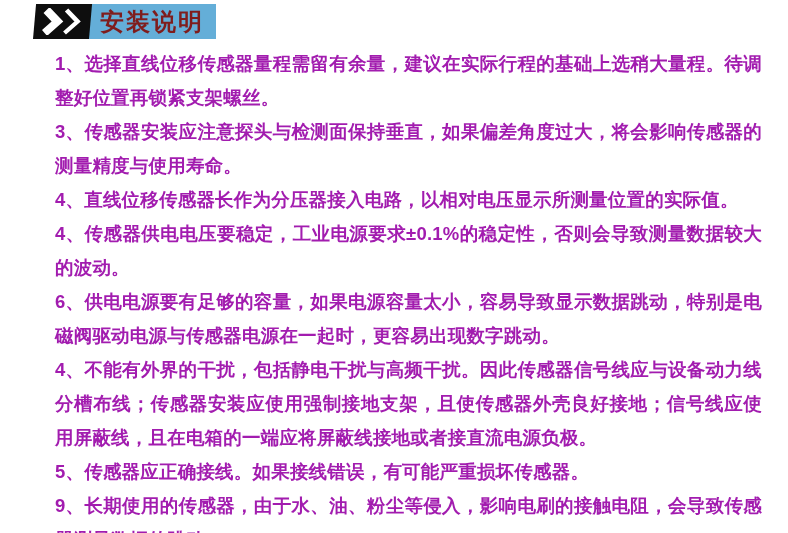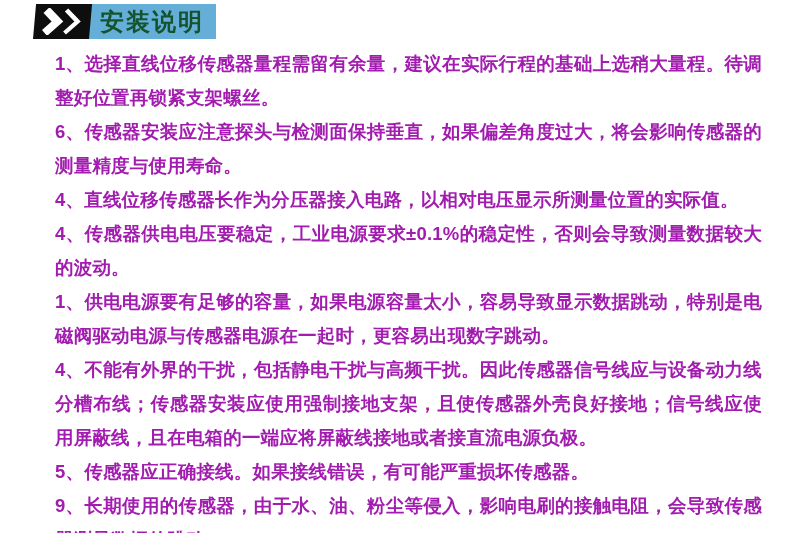--- a/index.html
+++ b/index.html
@@ -40,21 +40,21 @@
   }
   .title-box {
     height: 35px;
     background: #64aed8;
     display: flex;
     align-items: center;
     padding: 0 12px 0 14px;
     font-size: 24px;
     font-weight: 700;
     letter-spacing: 2px;
-    color: #14532d;
+    color: #7f1d1d;
     white-space: nowrap;
   }
   
   .content {
     position: absolute;
     top: 47px;
     left: 55px;
     width: 707px;
   }
   .content p {
@@ -78,22 +78,22 @@
       <svg width="42" height="27" viewBox="0 0 42 27" aria-hidden="true">
         <polyline points="4,2 16,13.5 4,25" fill="none" stroke="#ffffff" stroke-width="8"></polyline>
         <polyline points="24,2 36,13.5 24,25" fill="none" stroke="#ffffff" stroke-width="4.5"></polyline>
       </svg>
     </div>
     <div class="title-box">安装说明</div>
   </div>
 
   <div class="content">
     <p>1、选择直线位移传感器量程需留有余量，建议在实际行程的基础上选稍大量程。待调整好位置再锁紧支架螺丝。</p>
-    <p>6、传感器安装应注意探头与检测面保持垂直，如果偏差角度过大，将会影响传感器的测量精度与使用寿命。</p>
+    <p>3、传感器安装应注意探头与检测面保持垂直，如果偏差角度过大，将会影响传感器的测量精度与使用寿命。</p>
     <p>4、直线位移传感器长作为分压器接入电路，以相对电压显示所测量位置的实际值。</p>
     <p>4、传感器供电电压要稳定，工业电源要求±0.1%的稳定性，否则会导致测量数据较大的波动。</p>
-    <p>1、供电电源要有足够的容量，如果电源容量太小，容易导致显示数据跳动，特别是电磁阀驱动电源与传感器电源在一起时，更容易出现数字跳动。</p>
+    <p>6、供电电源要有足够的容量，如果电源容量太小，容易导致显示数据跳动，特别是电磁阀驱动电源与传感器电源在一起时，更容易出现数字跳动。</p>
     <p>4、不能有外界的干扰，包括静电干扰与高频干扰。因此传感器信号线应与设备动力线分槽布线；传感器安装应使用强制接地支架，且使传感器外壳良好接地；信号线应使用屏蔽线，且在电箱的一端应将屏蔽线接地或者接直流电源负极。</p>
     <p>5、传感器应正确接线。如果接线错误，有可能严重损坏传感器。</p>
     <p>9、长期使用的传感器，由于水、油、粉尘等侵入，影响电刷的接触电阻，会导致传感器测量数据的跳动。</p>
   </div>
 
 </div>
 
 </body></html>

